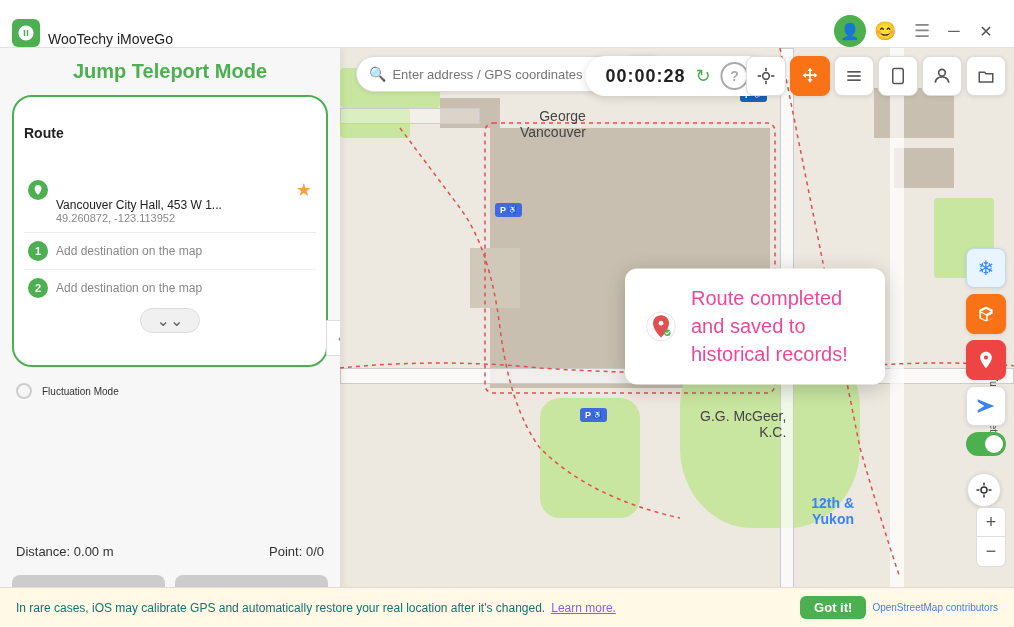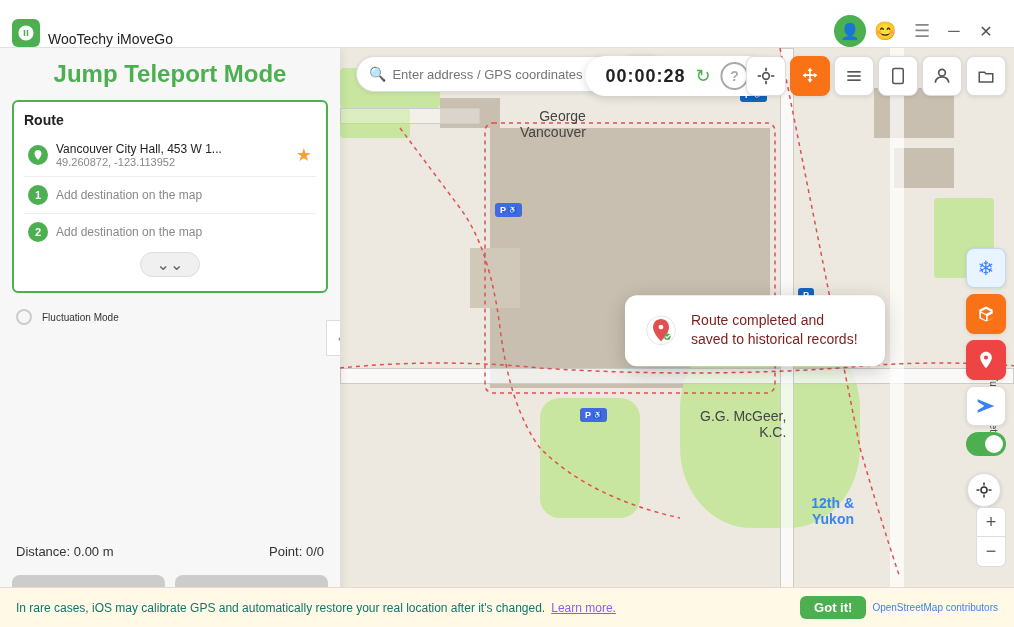--- a/index.html
+++ b/index.html
@@ -102,36 +102,36 @@
     }
     .rt-btn.move-active { background: #F97316; color: white; border-color: #F97316; }
 
     
     #left-panel {
       width: 340px; height: 100%; background: #f7f7f7; padding: 12px;
       position: relative; z-index: 10; box-shadow: 2px 0 8px rgba(0,0,0,0.08);
       display: flex; flex-direction: column; gap: 8px; overflow: hidden;
     }
     #panel-title {
-      text-align: center; font-size: 24px; font-weight: 600; color: #4CAF50; margin-bottom: 4px;
+      text-align: center; font-size: 20px; font-weight: 600; color: #4CAF50; margin-bottom: 4px;
     }
     #route-box {
-      border: 2px solid #4CAF50; border-radius: 6px; padding: 10px 10px;
+      border: 2px solid #4CAF50; border-radius: 20px; padding: 28px 10px;
       background: white;
     }
     #route-label { font-size: 14px; font-weight: 600; color: #222; margin-bottom: 8px; }
     .route-item {
       display: flex; align-items: center; padding: 6px 4px; gap: 8px;
     }
     .route-item-dot {
       width: 20px; height: 20px; border-radius: 50%; background: #4CAF50;
       display: flex; align-items: center; justify-content: center; flex-shrink: 0;
     }
     .route-item-dot svg { width: 12px; height: 12px; fill: white; }
-    .route-item-text { flex: 1; }
+    .route-item-text { flex: 1; margin-top: 43px; }
     .route-item-title { font-size: 12px; font-weight: 500; color: #222; }
     .route-item-sub { font-size: 11px; color: #888; }
     .route-item-star { color: #F4A23A; font-size: 18px; cursor: pointer; }
     .dest-item {
       display: flex; align-items: center; padding: 6px 4px; gap: 8px;
     }
     .dest-num {
       width: 20px; height: 20px; border-radius: 50%; background: #4CAF50;
       display: flex; align-items: center; justify-content: center; flex-shrink: 0;
       font-size: 11px; font-weight: 700; color: white;
@@ -180,21 +180,21 @@
       color: #888; font-size: 14px; z-index: 30;
     }
 
     
     #route-popup {
       position: absolute; top: 50%; left: 50%; transform: translate(-20%, -60%);
       background: white; border-radius: 12px; padding: 16px 20px;
       box-shadow: 0 4px 20px rgba(0,0,0,0.2); display: flex; align-items: center; gap: 14px;
       z-index: 50; max-width: 260px;
     }
-    .popup-text { font-size: 14px; font-weight: 500; color: #7f1d1d; line-height: 1.4; }
+    .popup-text { font-size: 20px; font-weight: 500; color: #ec4899; line-height: 1.4; }
     .parking-label {
       position: absolute; background: #4169E1; color: white; font-size: 9px; font-weight: 700;
       padding: 2px 5px; border-radius: 3px; z-index: 15; display: flex; align-items: center; gap: 2px;
     }
     .street-label {
       position: absolute; font-size: 10px; color: #555; font-weight: 500; z-index: 15;
       white-space: nowrap; transform: rotate(90deg); transform-origin: center center;
     }
     .place-label {
       position: absolute; font-size: 14px; color: #444; text-align: right; z-index: 15;

